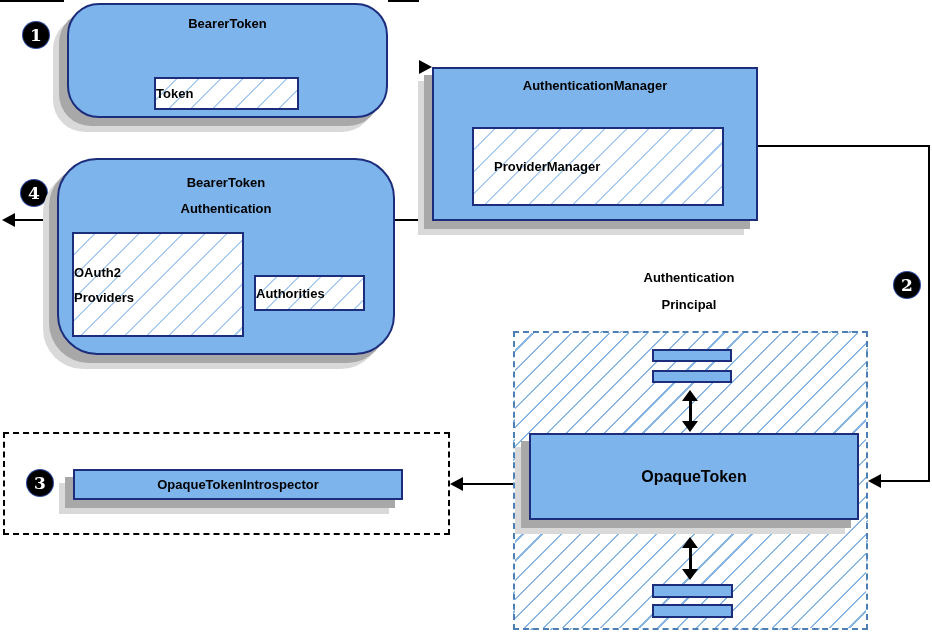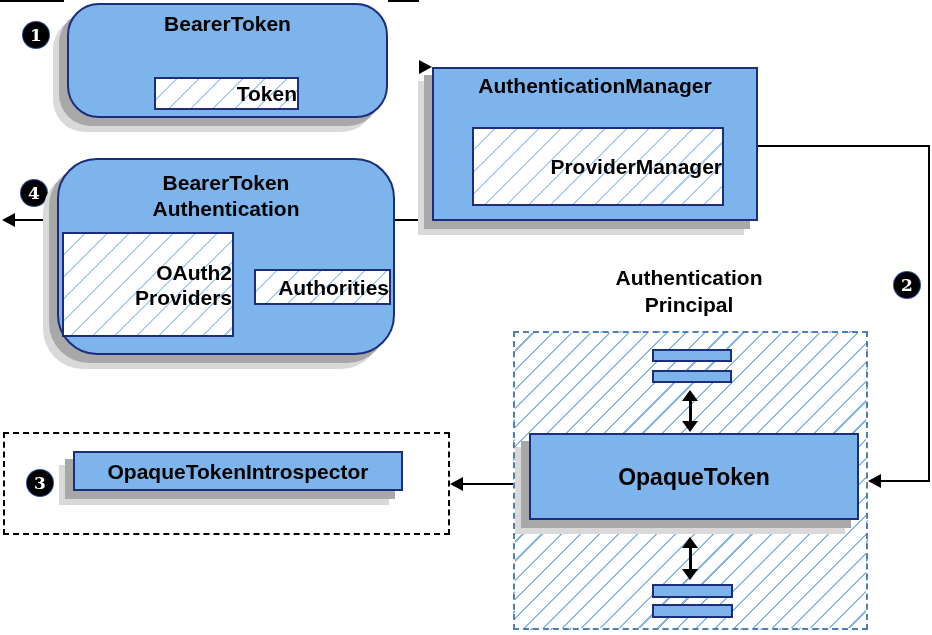--- a/index.html
+++ b/index.html
@@ -21,34 +21,34 @@
   }
   .abs{position:absolute;box-sizing:border-box;}
   .node{
     background:var(--box-fill);
     border:2px solid var(--box-border);
     box-shadow:-8px 8px 0 var(--shadow-dark),-14px 14px 0 var(--shadow-light);
   }
   .hatchbox{
     background:repeating-linear-gradient(135deg, rgba(255,255,255,0) 0 14px, var(--hatch-line) 14px 15.5px),#ffffff;
     border:2px solid var(--box-border);
-    display:flex;flex-direction:column;align-items:flex-end;justify-content:center;
+    display:flex;flex-direction:column;align-items:flex-start;justify-content:center;
     text-align:center;
   }
   .dashed-hatch{
     background:repeating-linear-gradient(135deg, rgba(255,255,255,0) 0 12px, var(--container-hatch) 12px 13.5px),#ffffff;
     border:2px dashed var(--dashed-border);
   }
   .dashed-black{border:2px dashed #000;background:transparent;}
   .bar{
     background:var(--box-fill);
     border:2px solid var(--box-border);
   }
-  .label{font-size:21px;line-height:25px;text-align:center;}
-  .label-lg{font-size:23px;line-height:26px;text-align:center;}
+  .label{font-size:13px;line-height:25px;text-align:center;}
+  .label-lg{font-size:16px;line-height:26px;text-align:center;}
   .hline{background:var(--arrow);height:2px;}
   .vline{background:var(--arrow);width:2px;}
   .arr{width:0;height:0;}
   .arr-right{border-left:13px solid var(--arrow);border-top:7px solid transparent;border-bottom:7px solid transparent;}
   .arr-left{border-right:13px solid var(--arrow);border-top:7px solid transparent;border-bottom:7px solid transparent;}
   .arr-up{border-bottom:11px solid var(--arrow);border-left:8px solid transparent;border-right:8px solid transparent;}
   .arr-down{border-top:11px solid var(--arrow);border-left:8px solid transparent;border-right:8px solid transparent;}
   .badge{
     width:26px;height:26px;border-radius:50%;
     background:var(--badge-bg);color:var(--badge-text);
@@ -97,35 +97,35 @@
     <div class="titlewrap label" style="top:7px;line-height:24px;">
       <div>BearerToken</div>
     </div>
     <div class="abs hatchbox label" style="left:85px;top:72px;width:145px;height:33px;">
       <div>Token</div>
     </div>
   </div>
 
   <div class="abs node" style="left:432px;top:67px;width:326px;height:154px;">
     <div class="titlewrap label" style="top:4px;">AuthenticationManager</div>
-    <div class="abs hatchbox label" style="left:38px;top:58px;width:252px;height:79px;">
+    <div class="abs hatchbox label" style="left:38px;top:58px;width:252px;height:79px;padding-left:20px;">
       <div>ProviderManager</div>
     </div>
   </div>
 
   <div class="abs node" style="left:57px;top:158px;width:338px;height:197px;border-radius:40px;">
     <div class="titlewrap label" style="top:10px;line-height:26px;">
       <div>BearerToken</div>
       <div>Authentication</div>
     </div>
-    <div class="abs hatchbox label" style="left:3px;top:72px;width:172px;height:105px;">
+    <div class="abs hatchbox label" style="left:13px;top:72px;width:172px;height:105px;">
       <div>OAuth2</div>
       <div>Providers</div>
     </div>
-    <div class="abs hatchbox label" style="left:195px;top:109px;width:137px;height:36px;">
+    <div class="abs hatchbox label" style="left:195px;top:115px;width:111px;height:36px;">
       <div>Authorities</div>
     </div>
   </div>
 
   <div class="abs label" style="left:560px;top:264px;width:258px;line-height:27px;">
     <div>Authentication</div>
     <div>Principal</div>
   </div>
 
   <div class="abs dashed-hatch" style="left:513px;top:331px;width:355px;height:299px;"></div>
@@ -142,17 +142,17 @@
   </div>
 
   <div class="abs arr arr-up" style="left:682px;top:537px;"></div>
   <div class="abs vline" style="left:689px;top:546px;height:25px;width:3px;"></div>
   <div class="abs arr arr-down" style="left:682px;top:569px;"></div>
 
   <div class="abs bar" style="left:652px;top:584px;width:81px;height:14px;"></div>
   <div class="abs bar" style="left:652px;top:604px;width:81px;height:14px;"></div>
 
   <div class="abs dashed-black" style="left:3px;top:432px;width:447px;height:103px;"></div>
-  <div class="abs node flexcenter label" style="left:73px;top:451px;width:330px;height:40px;">
+  <div class="abs node flexcenter label" style="left:73px;top:469px;width:330px;height:31px;">
     <div>OpaqueTokenIntrospector</div>
   </div>
 
 </div>
 
 </body></html>

